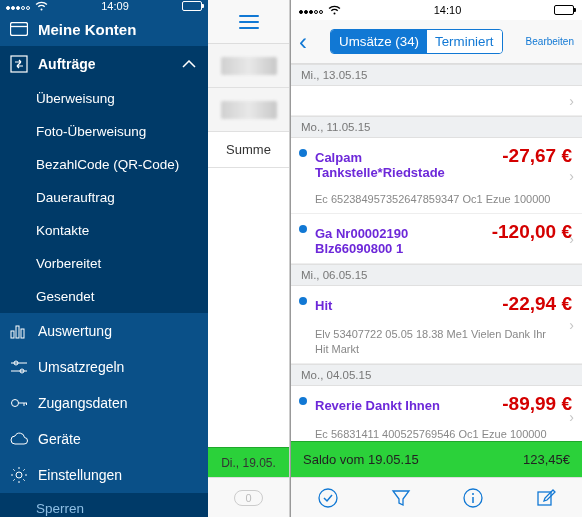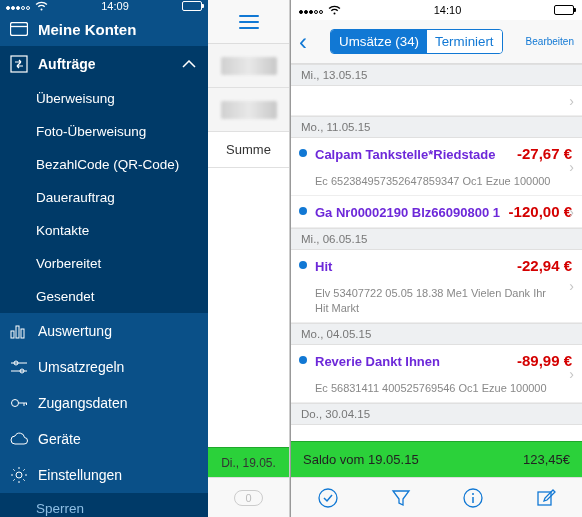--- a/index.html
+++ b/index.html
@@ -40,21 +40,21 @@
 .edit { color: #1178d4; font-size: 10px; cursor: pointer; }
 
 .list { flex: 1; overflow: hidden; }
 .dhdr { background: #eef0f2; color: #777; font-size: 11.5px; padding: 4px 10px; border-top: 1px solid #e0e0e0; border-bottom: 1px solid #e0e0e0; }
 .row { padding: 7px 10px 7px 24px; position: relative; border-bottom: 1px solid #eee; }
 .row .dot { position: absolute; left: 8px; top: 11px; width: 8px; height: 8px; background: #1178d4; border-radius: 50%; }
 .row.empty { height: 30px; }
 .row .chev-r { position: absolute; right: 8px; top: 50%; transform: translateY(-50%); color: #c5c5c5; font-size: 14px; }
 .rtitle { display: flex; justify-content: space-between; align-items: baseline; }
 .rname { font-size: 13px; font-weight: 600; color: #6d28d9; }
-.ramt { font-size: 15px; font-weight: 600; color: #d40000; white-space: nowrap; margin-left: 8px; }
+.ramt { font-size: 19px; font-weight: 600; color: #d40000; white-space: nowrap; margin-left: 8px; }
 .rdesc { font-size: 11px; color: #888; margin-top: 12px; line-height: 1.3; padding-right: 14px; }
 
 .saldo { height: 36px; background: #2bd13a; display: flex; align-items: center; justify-content: space-between; padding: 0 12px; font-size: 13px; color: #222; border-top: 1px solid #1fa82b; }
 .toolbar { height: 40px; background: #f8f8f8; display: flex; align-items: center; justify-content: space-around; border-top: 1px solid #ddd; }
 .tbtn { color: #1178d4; cursor: pointer; display: flex; align-items: center; justify-content: center; }
 
 .battery { width: 20px; height: 10px; border: 1px solid currentColor; border-radius: 2px; position: relative; }
 .battery::after { content: ''; position: absolute; right: -3px; top: 2px; width: 2px; height: 4px; background: currentColor; border-radius: 0 1px 1px 0; }
 .battery .fill { height: 100%; background: currentColor; }
 .battery.low .fill { background: #ff3b30; width: 15%; }

